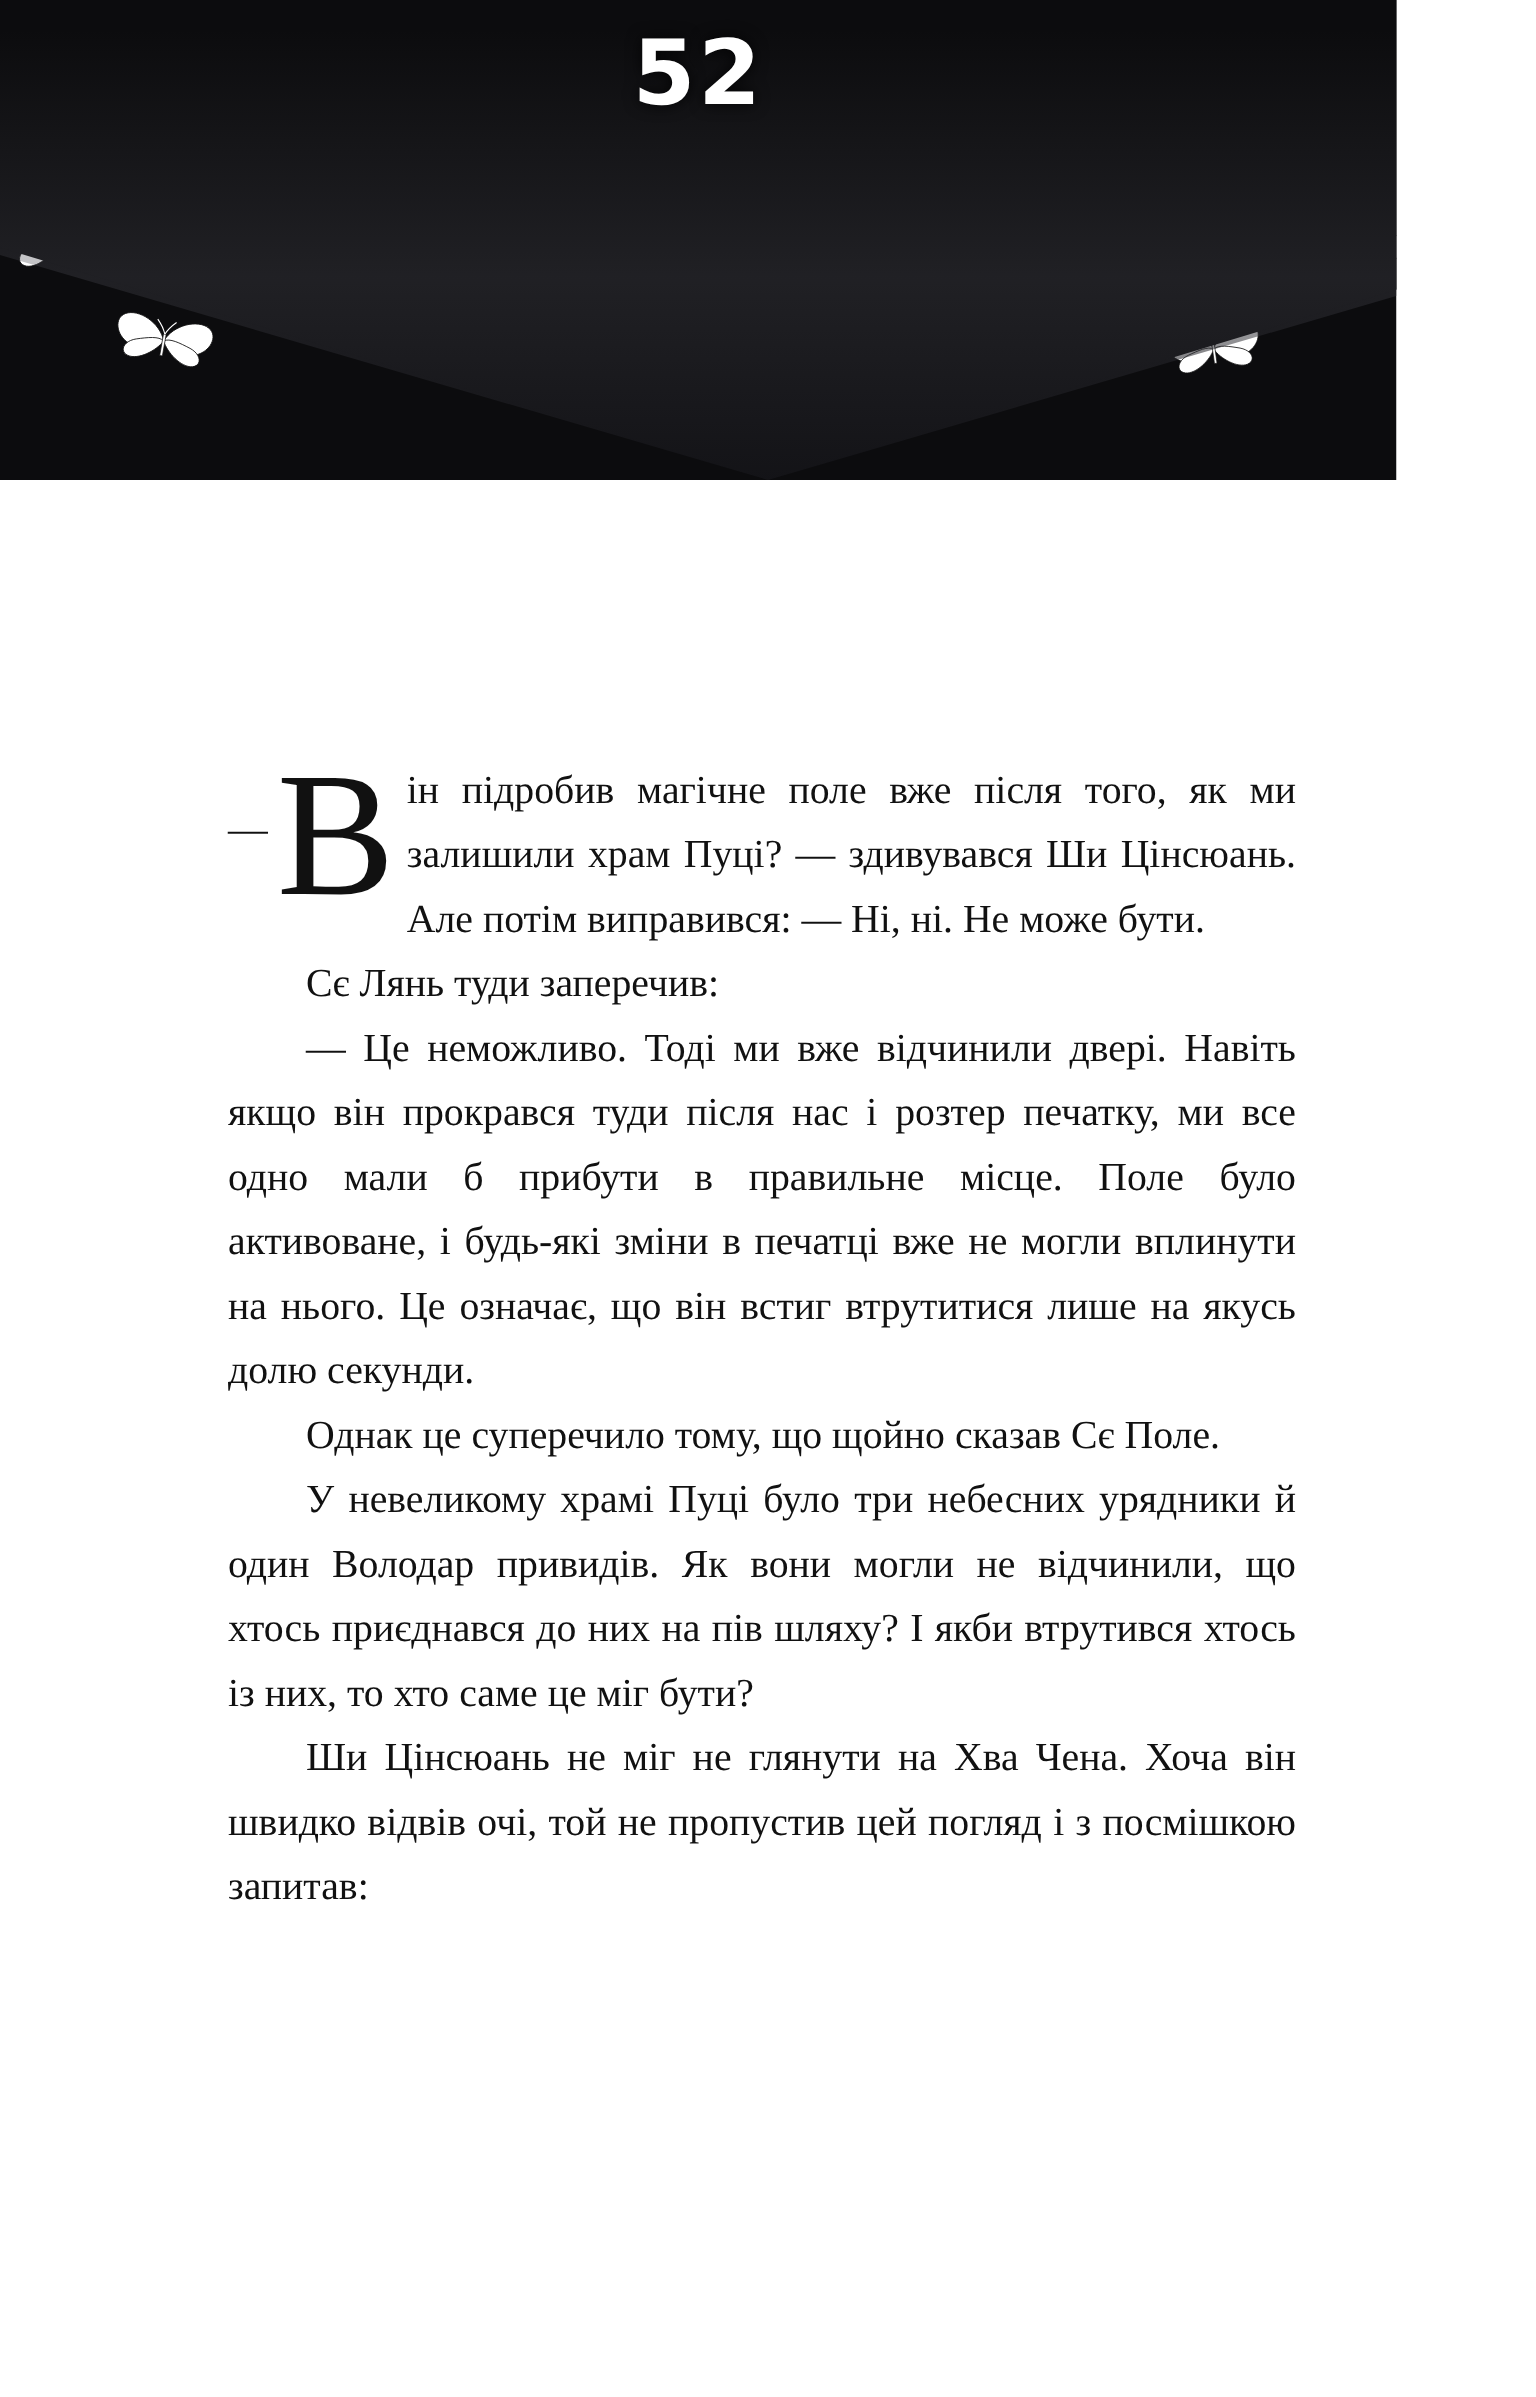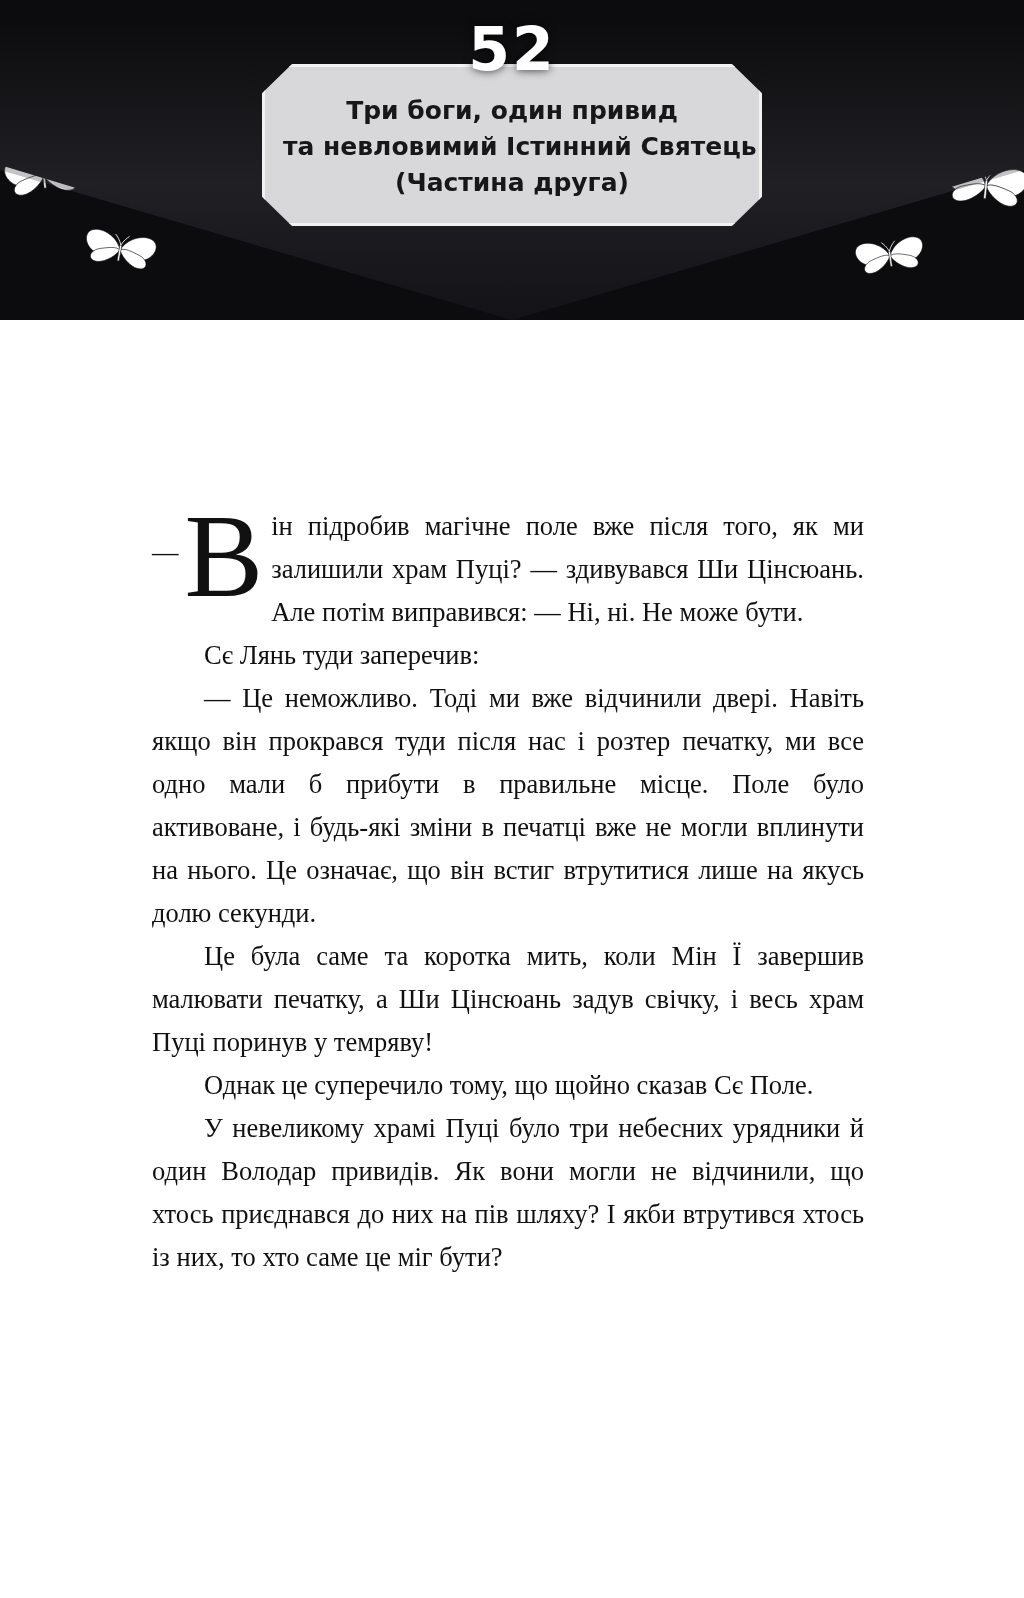--- a/index.html
+++ b/index.html
@@ -14,21 +14,21 @@
     overflow: hidden;
     font-family: "Liberation Serif", serif;
     color: #111111;
   }
 
   
   .header-art {
     position: absolute;
     left: 0;
     top: 0;
-    width: 1024px;
+    width: 931px;
     height: 320px;
     overflow: hidden;
   }
   .header-bg {
     position: absolute;
     inset: 0;
     background: #0c0c0e;
   }
   
   .header-halo {
@@ -189,37 +189,30 @@
     <use href="#bfly" transform="translate(700,212) rotate(16) scale(0.6)"></use>
     <use href="#bfly" transform="translate(890,256) rotate(-8) scale(0.48)"></use>
     <use href="#bfly" transform="translate(512,292) rotate(4) scale(0.42)"></use>
   </svg>
 
   <div class="header-chevron"></div>
   <div class="header-chevron-inner"></div>
 
   <div class="plaque-wrap">
     <div class="chapter-number">52</div>
-    <div class="plaque">
-      <div class="plaque-title">
-        <span class="line">Три боги, один привид</span>
-        <span class="line">та невловимий Істинний Святець</span>
-        <span class="line">(Частина друга)</span>
-      </div>
-    </div>
   </div>
 </div>
 
 <div class="page-body">
 
   <p class="para first">
     <span class="dropcap-dash">—</span>
     <span class="dropcap">В</span>
     <span>ін підробив магічне поле вже після того, як ми залишили храм Пуці? — здивувався Ши Цінсюань. Але потім виправився: — Ні, ні. Не може бути.</span>
   </p>
 
   <p class="para">Сє Лянь туди заперечив:</p>
   <p class="para">— Це неможливо. Тоді ми вже відчинили двері. Навіть якщо він прокрався туди після нас і розтер печатку, ми все одно мали б прибути в правильне місце. Поле було активоване, і будь-які зміни в печатці вже не могли вплинути на нього. Це означає, що він встиг втрутитися лише на якусь долю секунди.</p>
-  <p class="para">Це була саме та коротка мить, коли Мін Ї завершив малювати печатку, а Ши Цінсюань задув свічку, і весь храм Пуці поринув у темряву!</p>
   <p class="para">Однак це суперечило тому, що щойно сказав Сє Поле.</p>
   <p class="para">У невеликому храмі Пуці було три небесних урядники й один Володар привидів. Як вони могли не відчинили, що хтось приєднався до них на пів шляху? І якби втрутився хтось із них, то хто саме це міг бути?</p>
+  <p class="para">Ши Цінсюань не міг не глянути на Хва Чена. Хоча він швидко відвів очі, той не пропустив цей погляд і з посмішкою запитав:</p>
 
 </div>
 
 </body></html>

